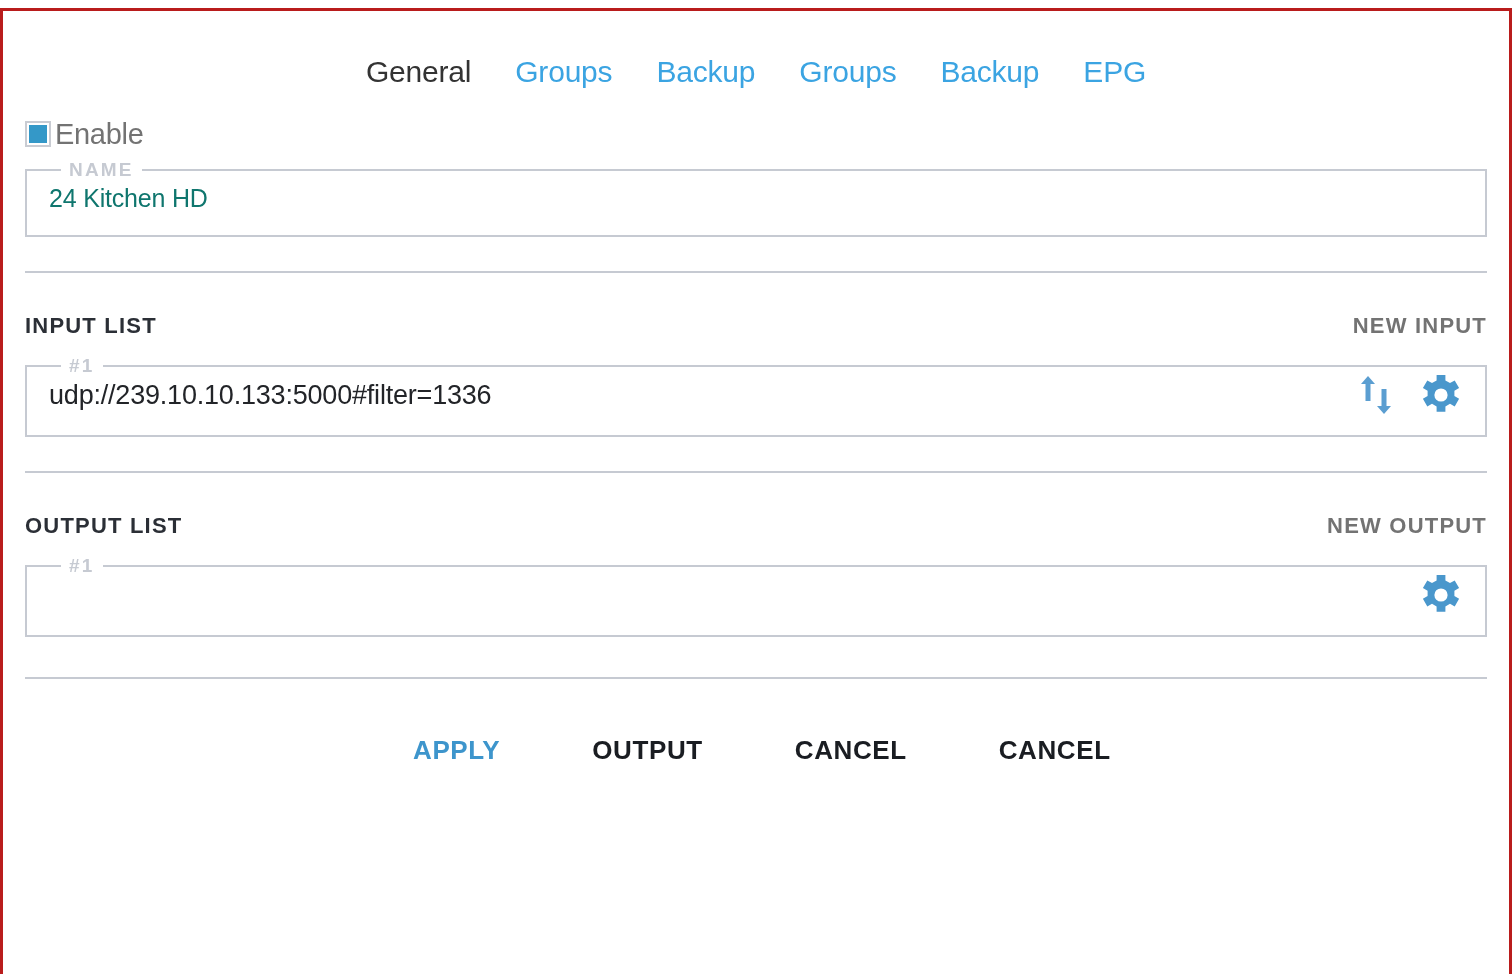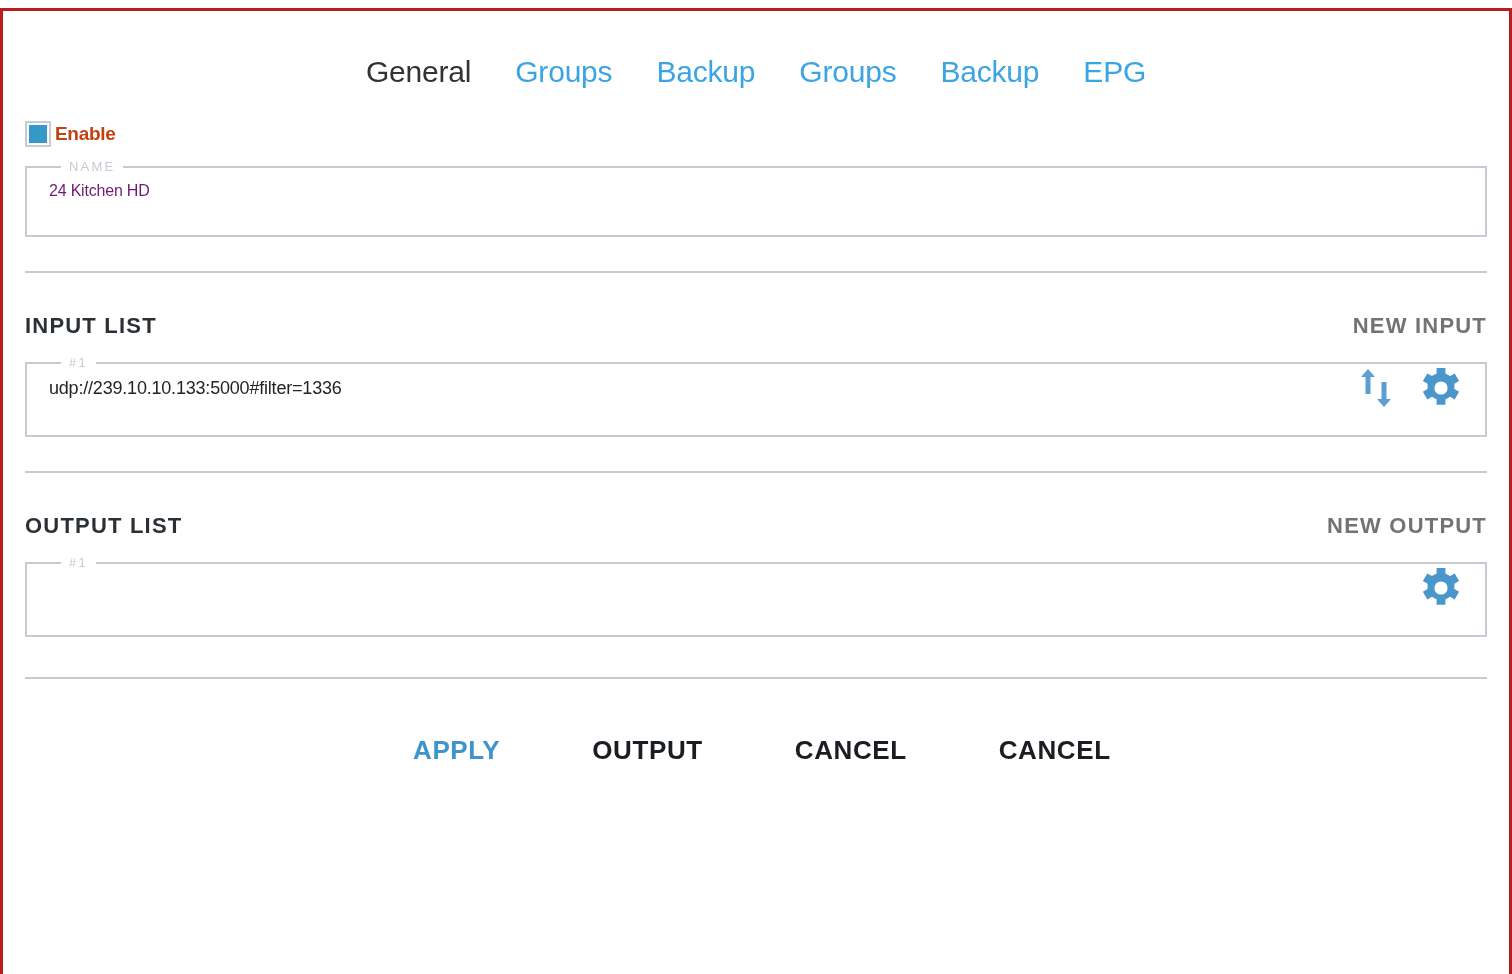--- a/index.html
+++ b/index.html
@@ -71,49 +71,48 @@
     flex: none;
     cursor: pointer;
   }
   .checkbox .tick {
     display: block;
     width: 100%;
     height: 100%;
     background: #3498c8;
   }
   .enable-label {
-    font-size: 19px;
-    color: #c2410c;
+    font-size: 29px;
+    color: #737373;
     margin-left: 4px;
     letter-spacing: -0.3px;
-    font-weight: bold;
   }
 
   
   fieldset.box {
     box-sizing: border-box;
     margin: 0;
     border: 2px solid #c6cad2;
     padding: 0 22px;
     min-width: 0;
   }
   fieldset.box > legend {
-    font-size: 13px;
-    font-weight: normal;
+    font-size: 19px;
+    font-weight: bold;
     letter-spacing: 2.2px;
     color: #c6cad2;
     padding: 0 8px;
     margin-left: 12px;
   }
   fieldset.box.name-box {
     height: 78px;
   }
   .name-value {
-    font-size: 16px;
-    color: #701a75;
+    font-size: 25px;
+    color: #0f766e;
     line-height: 46px;
     margin-top: -6px;
     letter-spacing: -0.2px;
   }
 
   .divider {
     height: 2px;
     background: #c6cad2;
     margin: 34px 0 0 0;
   }
@@ -147,21 +146,21 @@
     padding-right: 16px;
   }
   .row-inner {
     display: flex;
     align-items: center;
     height: 52px;
     margin-top: -8px;
   }
   .row-value {
     flex: 1 1 auto;
-    font-size: 18px;
+    font-size: 27px;
     color: #222428;
     letter-spacing: -0.2px;
     white-space: nowrap;
     overflow: hidden;
     text-overflow: ellipsis;
   }
   .row-icons {
     flex: none;
     display: flex;
     align-items: center;

